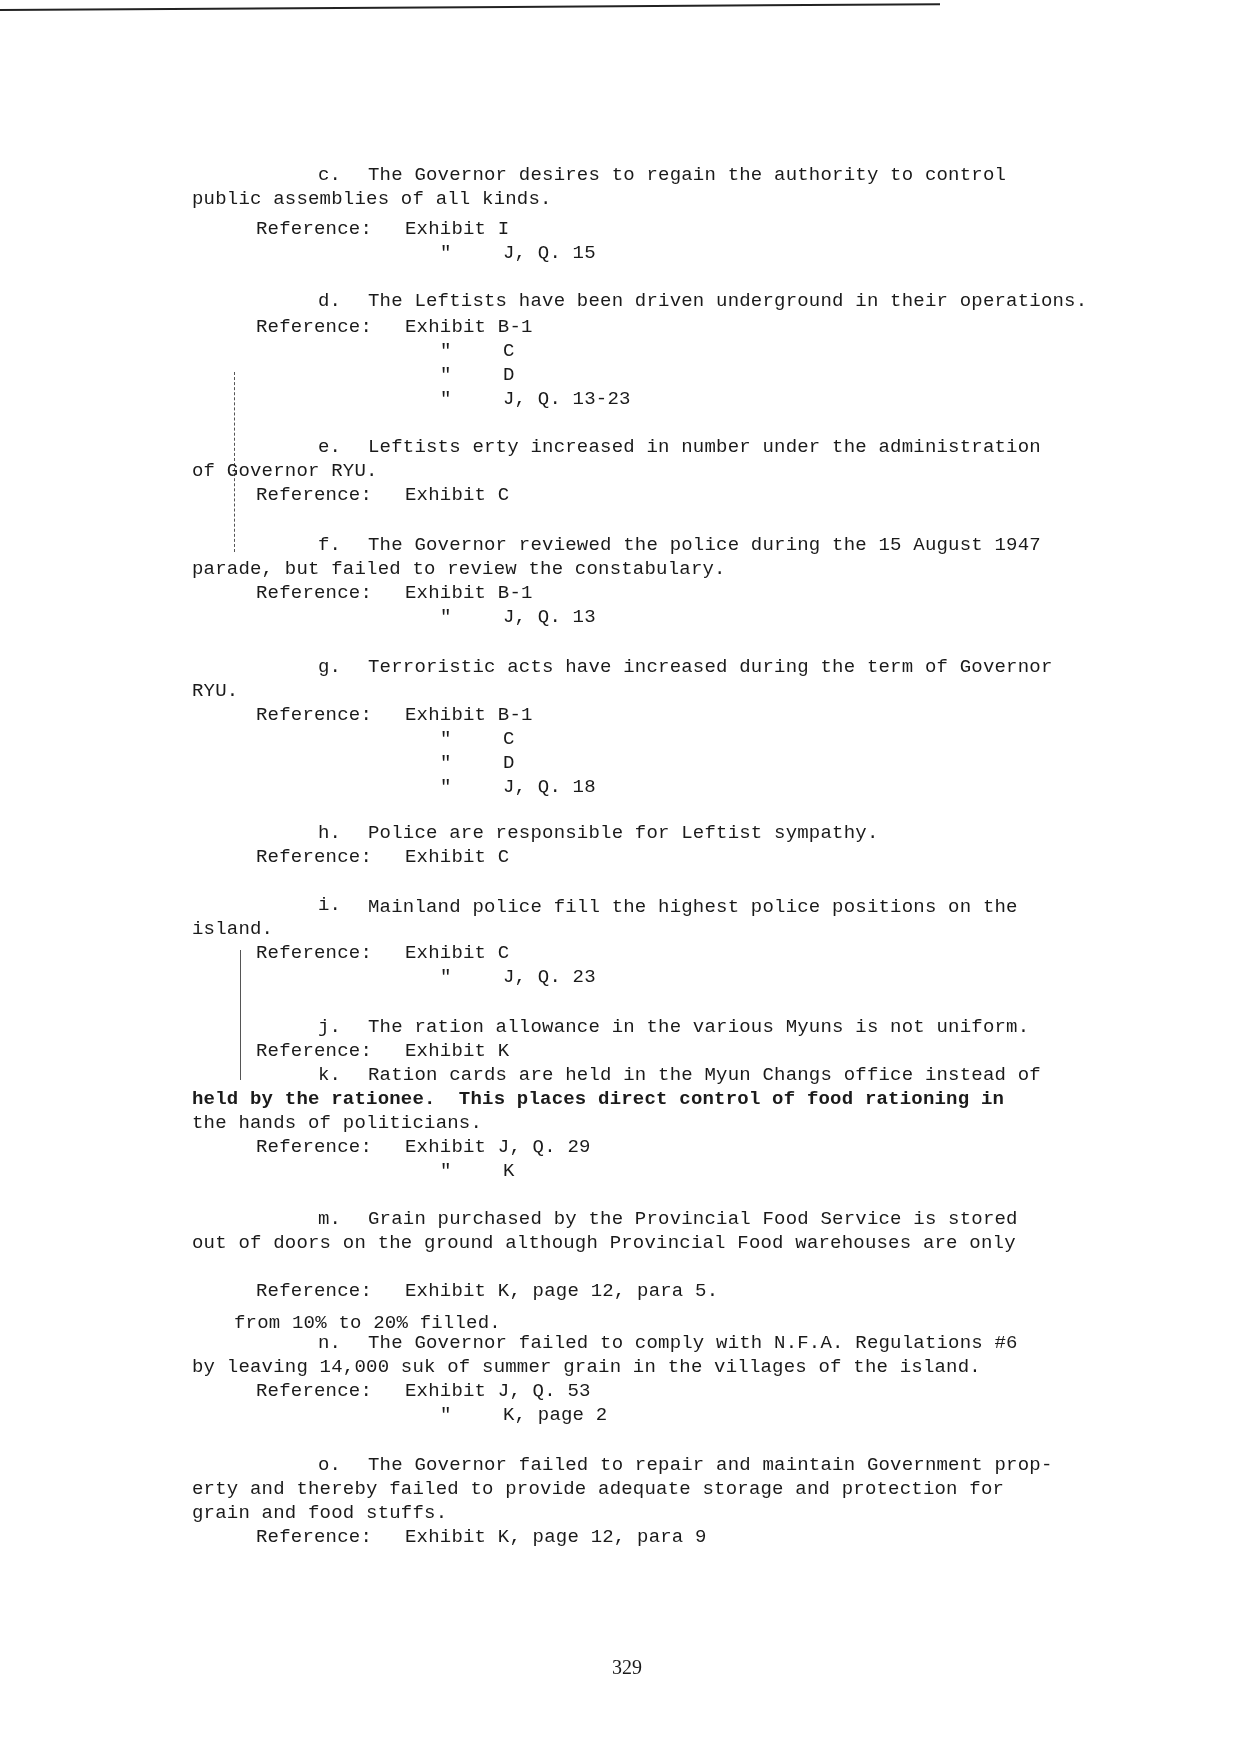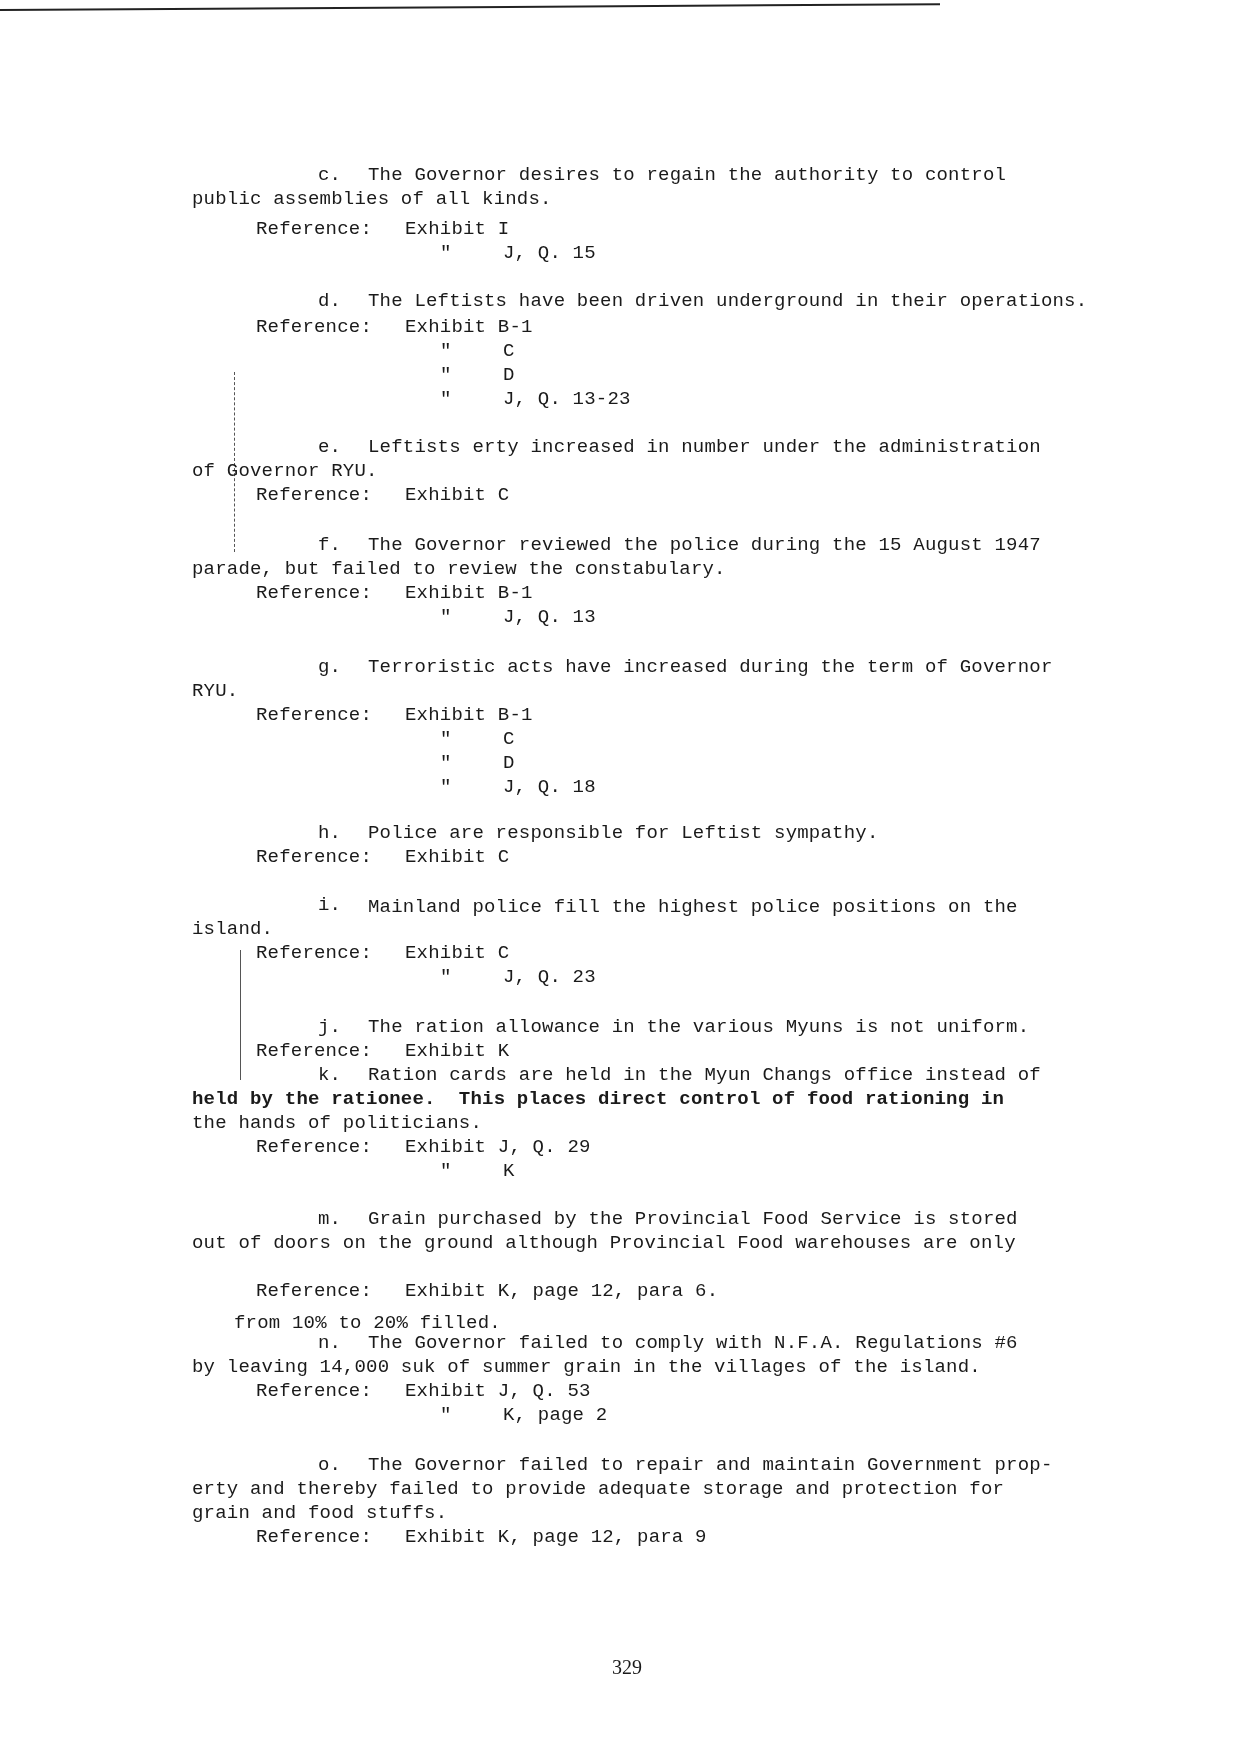--- a/index.html
+++ b/index.html
@@ -82,21 +82,21 @@
     <div class="line" style="left: 192px; top: 1112px;">the hands of politicians.</div>
     <div class="line" style="left: 256px; top: 1136px;">Reference:</div>
     <div class="line" style="left: 405px; top: 1136px;">Exhibit J, Q. 29</div>
     <div class="line" style="left: 440px; top: 1160px;">"</div>
     <div class="line" style="left: 503px; top: 1160px;">K</div>
     <div class="line" style="left: 318px; top: 1208px;">m.</div>
     <div class="line" style="left: 368px; top: 1208px; text-align: right;">Grain purchased by the Provincial Food Service is stored</div>
     <div class="line" style="left: 192px; top: 1232px;">out of doors on the ground although Provincial Food warehouses are only</div>
     <div class="line" style="left: 192px; top: 1312px; margin-left: 42px;">from 10% to 20% filled.</div>
     <div class="line" style="left: 256px; top: 1280px;">Reference:</div>
-    <div class="line" style="left: 405px; top: 1280px;">Exhibit K, page 12, para 6.</div>
+    <div class="line" style="left: 405px; top: 1280px;">Exhibit K, page 12, para 5.</div>
     <div class="line" style="left: 318px; top: 1332px;">n.</div>
     <div class="line" style="left: 368px; top: 1332px;">The Governor failed to comply with N.F.A. Regulations #6</div>
     <div class="line" style="left: 192px; top: 1356px;">by leaving 14,000 suk of summer grain in the villages of the island.</div>
     <div class="line" style="left: 256px; top: 1380px;">Reference:</div>
     <div class="line" style="left: 405px; top: 1380px;">Exhibit J, Q. 53</div>
     <div class="line" style="left: 440px; top: 1404px;">"</div>
     <div class="line" style="left: 503px; top: 1404px;">K, page 2</div>
     <div class="line" style="left: 318px; top: 1454px;">o.</div>
     <div class="line" style="left: 368px; top: 1454px;">The Governor failed to repair and maintain Government prop-</div>
     <div class="line" style="left: 192px; top: 1478px;">erty and thereby failed to provide adequate storage and protection for</div>

